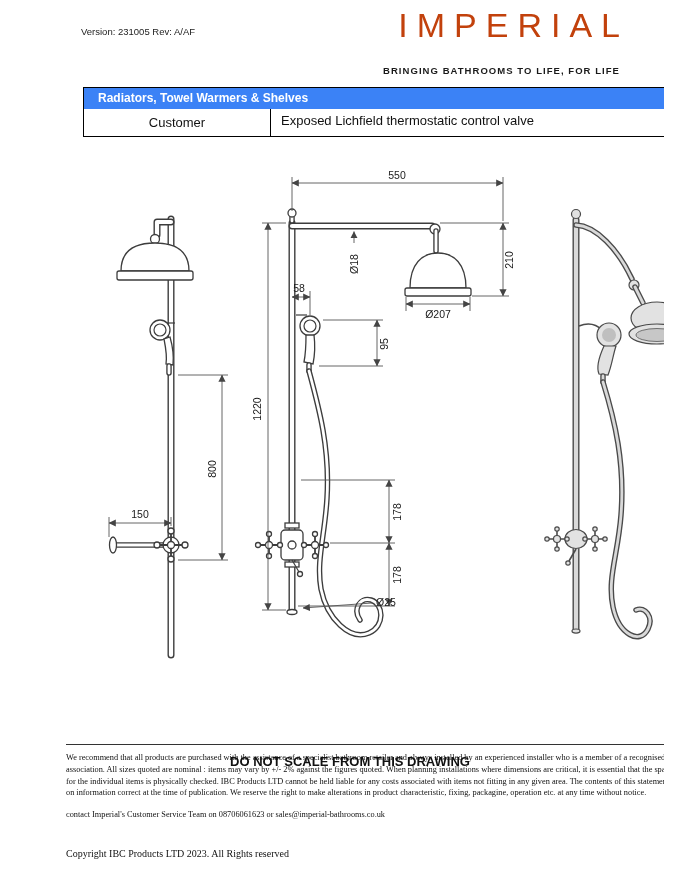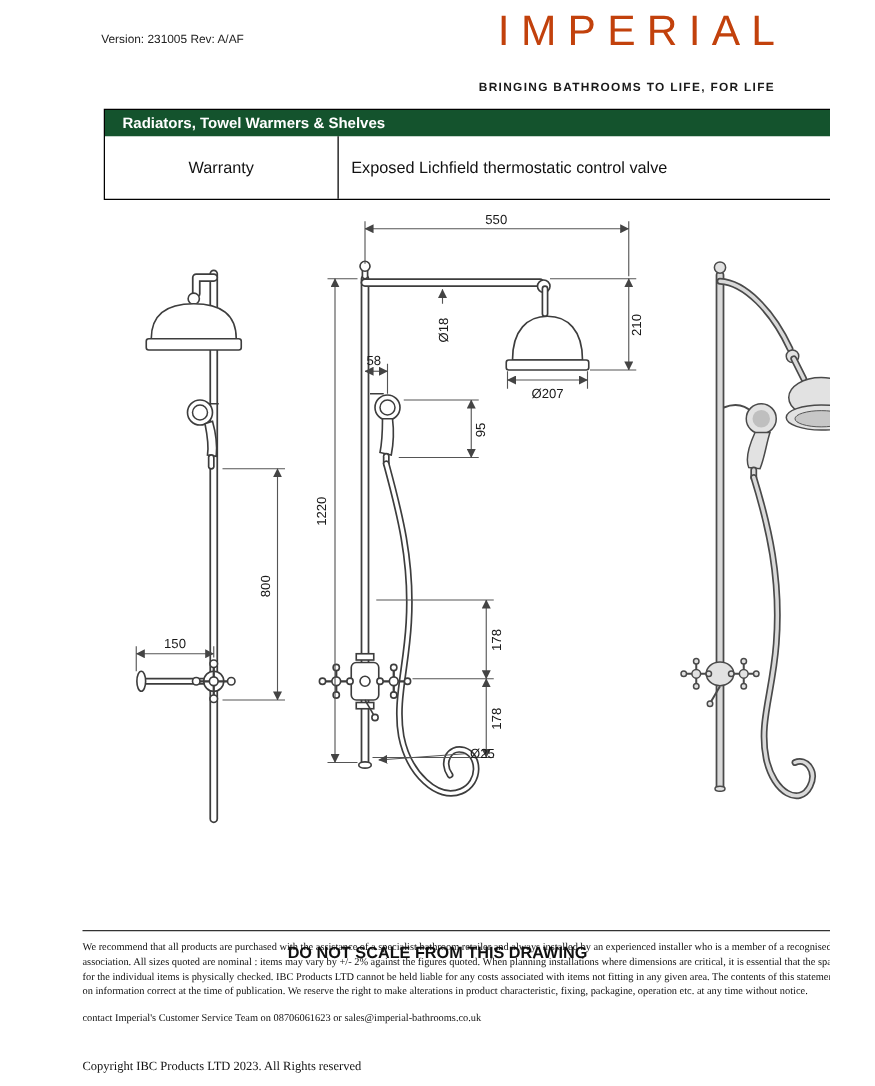--- a/index.html
+++ b/index.html
@@ -8,24 +8,24 @@
     position:relative; width:628px; height:869px; margin:0 auto;
     background:#fff; color:#111; overflow:hidden;
     font-family:"Liberation Sans", sans-serif;
   }
   .version { position:absolute; top:26px; left:45px; font-size:9.5px; color:#222; }
   .brand-block { position:absolute; top:6px; right:44px; text-align:right; }
   .brand { font-size:34px; font-weight:400; letter-spacing:9px; margin-right:-9px; color:#c2410c; }
   .tagline { font-size:9.5px; font-weight:bold; letter-spacing:1.05px; color:#1a1a1a; margin-top:20px; }
 
   .ptable { position:absolute; left:47px; top:87px; width:606px; border:1.6px solid #000; }
-  .ptable-head { background:#14532d; color:#fff; font-size:12px; font-weight:bold; padding:3px 0 4px 14px; }
+  .ptable-head { background:#3b82f6; color:#fff; font-size:12px; font-weight:bold; padding:3px 0 4px 14px; }
   .ptable-row { display:flex; }
   .cell-name { width:187px; border-right:1.6px solid #000; display:flex; align-items:center; justify-content:center; font-size:13px; padding:6px 4px; }
-  .cell-desc { flex:1; font-size:13px; line-height:1.5; padding:15px 10px; }
+  .cell-desc { flex:1; font-size:13px; line-height:1.5; padding:2px 10px; }
 
   .drawing { position:absolute; left:40px; top:163px;text-align:right; }
 
   
   .tube-o { fill:none; stroke:#3d3d3d; stroke-width:7; stroke-linecap:round; stroke-linejoin:round; }
   .tube-i { fill:none; stroke:#ffffff; stroke-width:4.2; stroke-linecap:round; stroke-linejoin:round; }
   .tn-o { stroke-width:5.5; } .tn-i { stroke-width:2.8; }
   .part { fill:#ffffff; stroke:#3d3d3d; stroke-width:1.3; }
   .ln { fill:none; stroke:#3d3d3d; stroke-width:1.2; }
   .spoke { fill:none; stroke:#3d3d3d; stroke-width:1.8; }
@@ -53,21 +53,21 @@
   <div class="version">Version: 231005 Rev: A/AF</div>
 
   <div class="brand-block">
     <div class="brand">IMPERIAL</div>
     <div class="tagline">BRINGING BATHROOMS TO LIFE, FOR LIFE</div>
   </div>
 
   <div class="ptable">
     <div class="ptable-head">Radiators, Towel Warmers &amp; Shelves</div>
     <div class="ptable-row">
-      <div class="cell-name">Warranty</div>
+      <div class="cell-name">Customer</div>
       <div class="cell-desc">
         <div>Exposed Lichfield thermostatic control valve</div>
       </div>
     </div>
   </div>
 
   <div class="drawing">
     <svg width="620" height="556" viewBox="0 0 620 556">
       <defs>
         <marker id="ah" viewBox="0 0 10 10" refX="9.5" refY="5" markerWidth="8" markerHeight="8" orient="auto-start-reverse">

